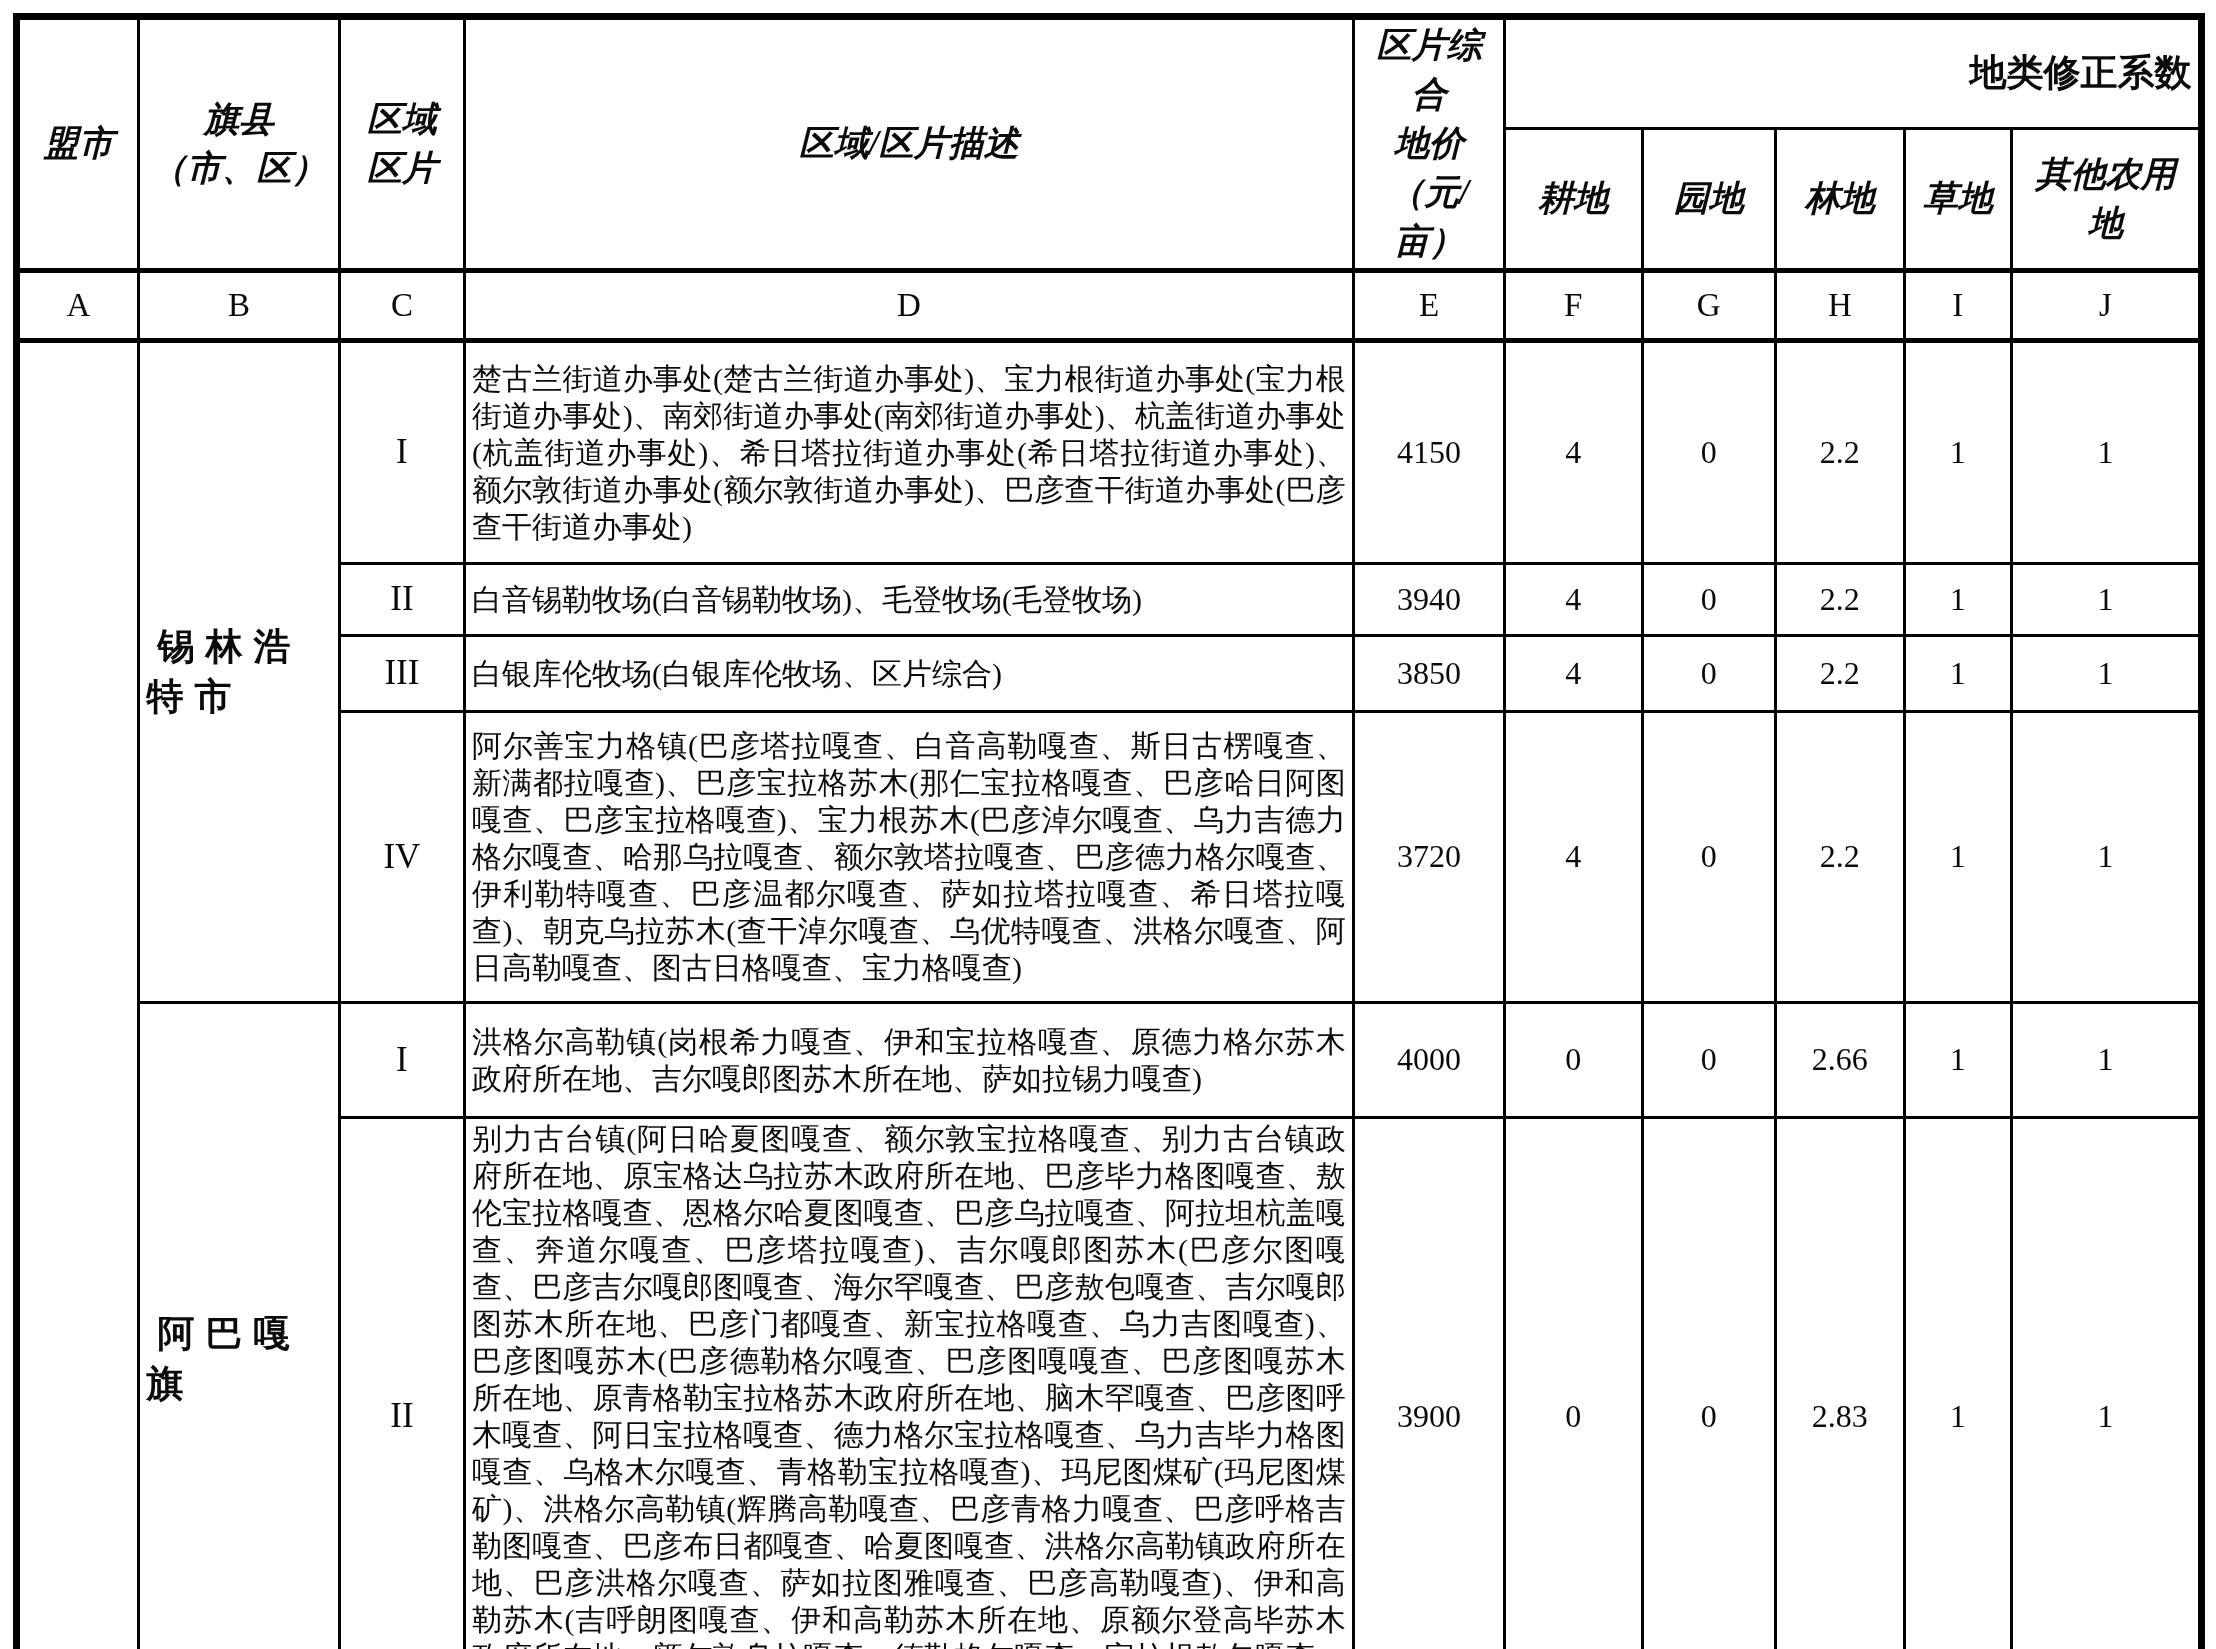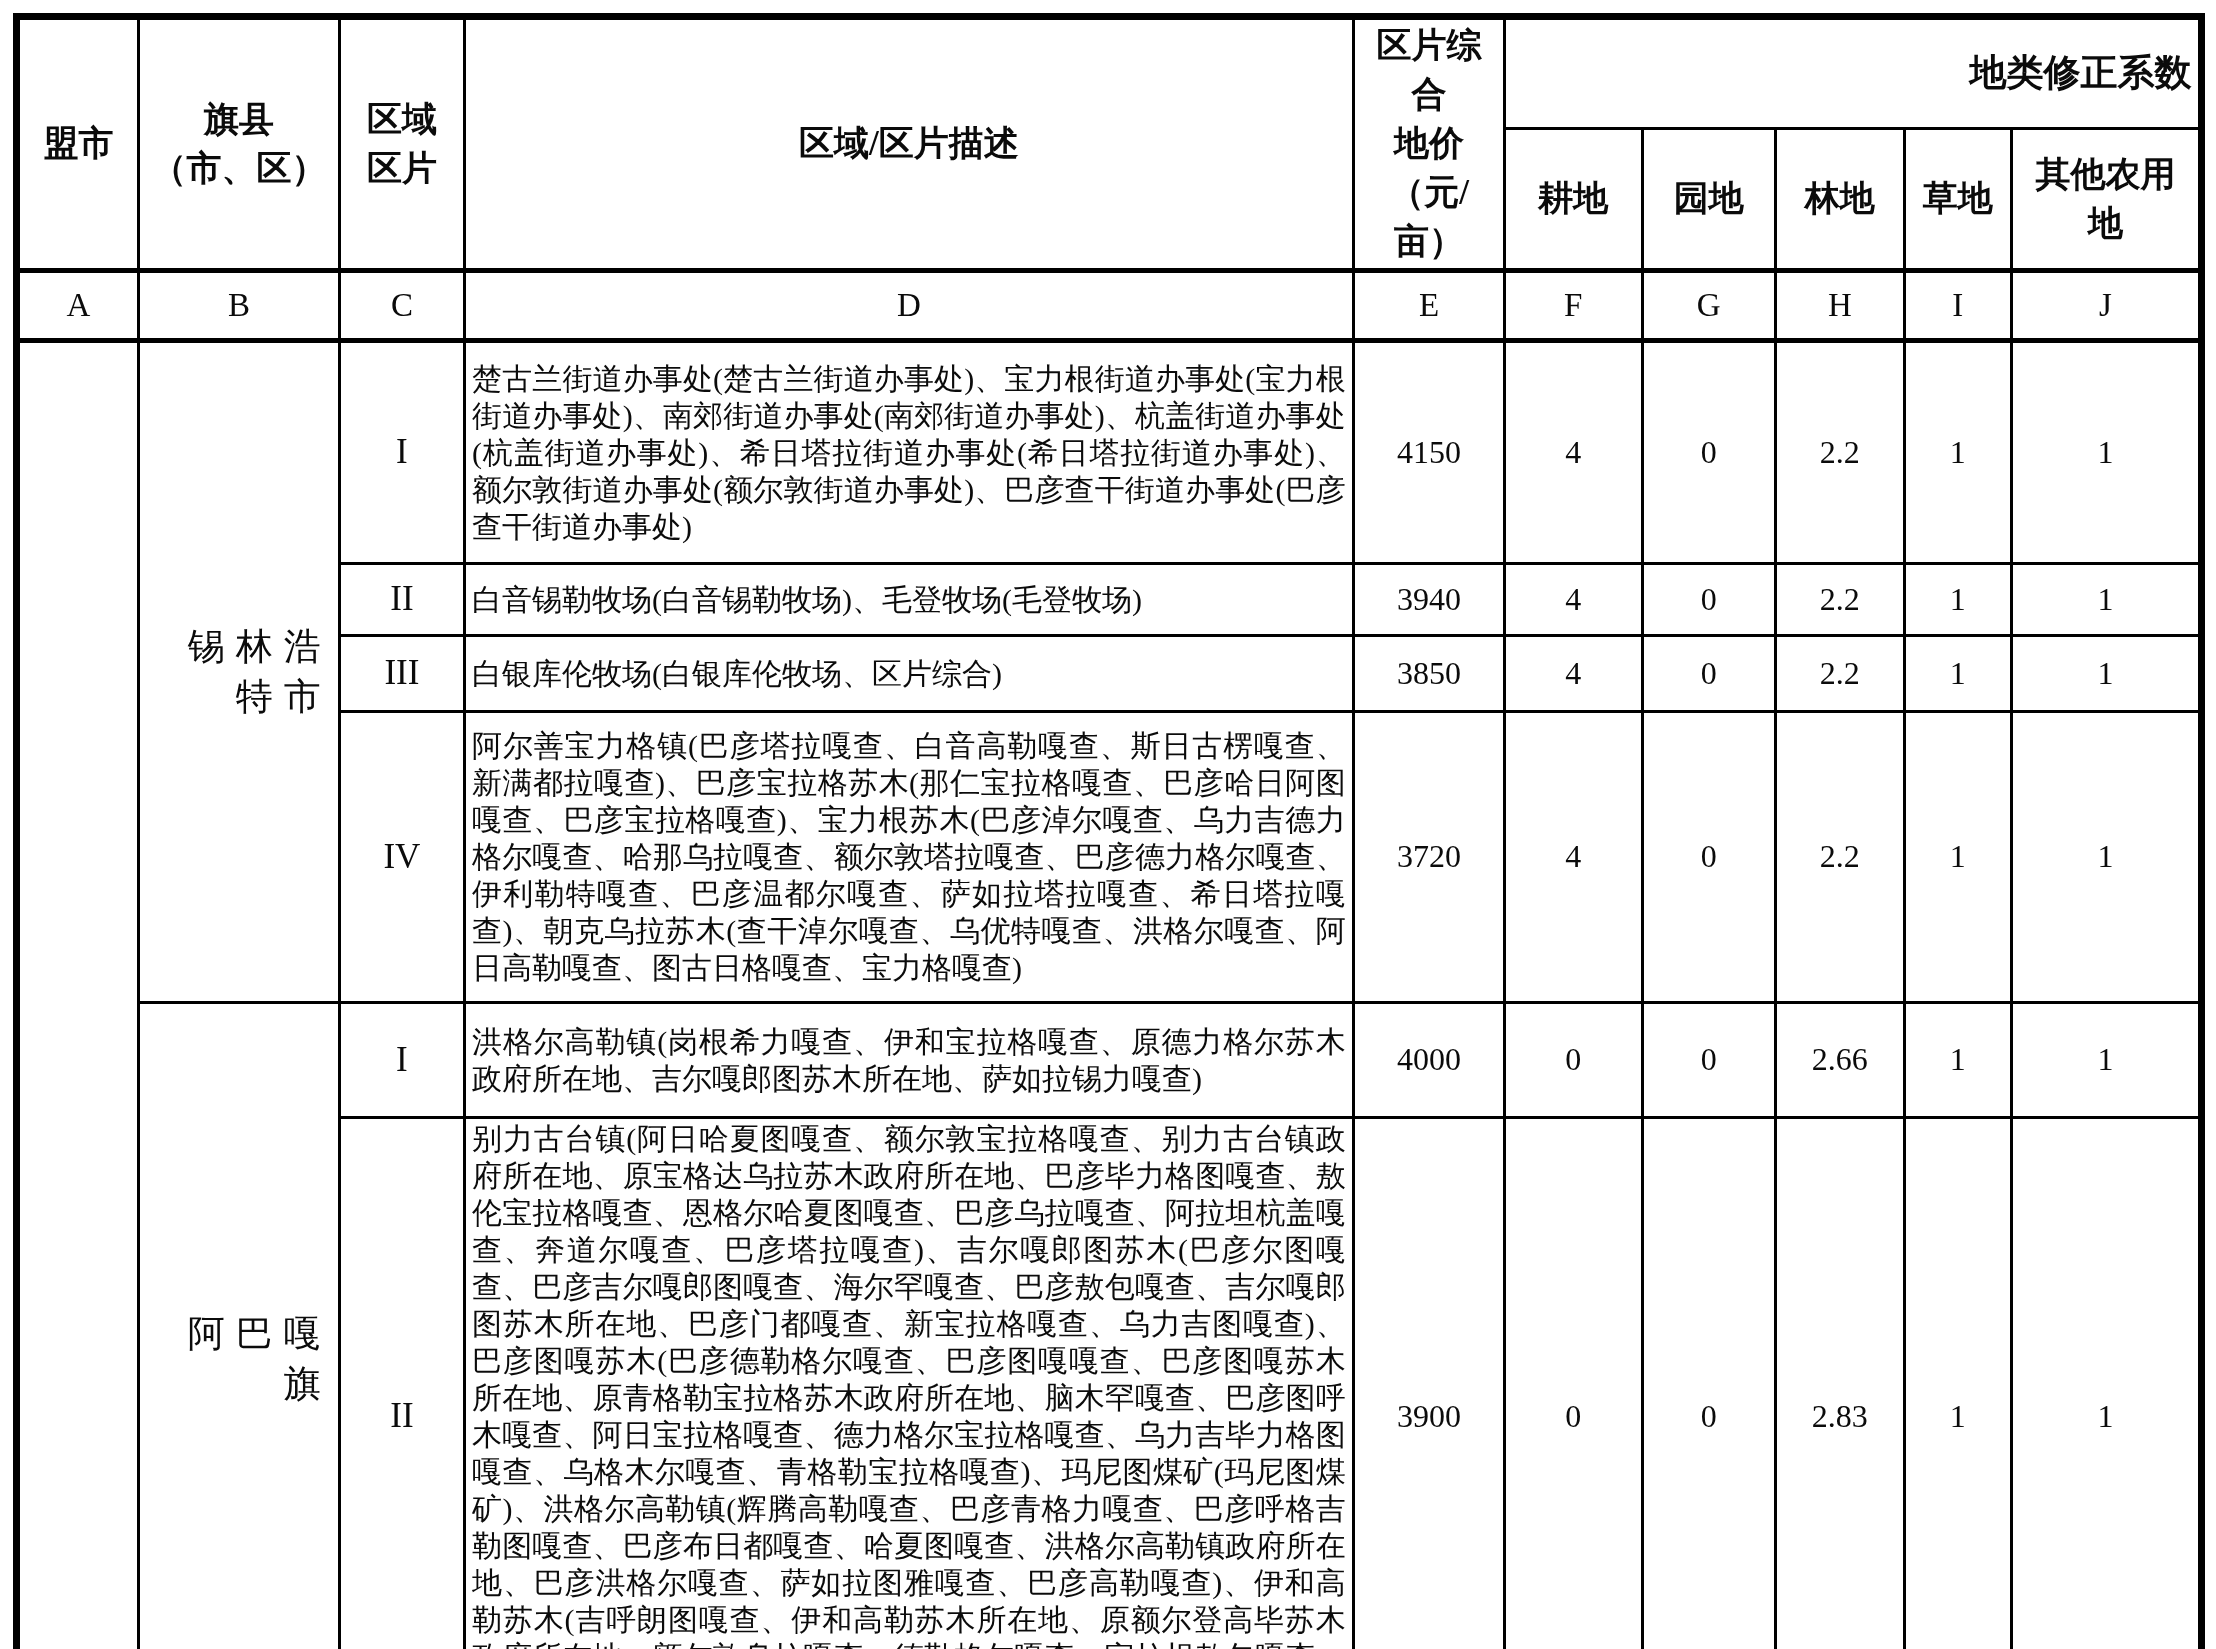--- a/index.html
+++ b/index.html
@@ -12,28 +12,28 @@
     width:100%;height:100%;border-collapse:collapse;table-layout:fixed;
     border:7.2px solid #000;
   }
   .grid th,.grid td{
     border:3.2px solid #000;box-sizing:border-box;padding:1.6px 6.4px;
     overflow:hidden;vertical-align:middle;
   }
   
   tr.letters td{border-top-width:5.6px;border-bottom-width:5.6px;}
   
-  .zh-head{font-size:35px;font-weight:600;text-align:center;line-height:1.4;white-space:pre-line;}
+  .zh-head{font-size:35px;font-weight:600;text-align:center;line-height:1.4;white-space:pre-line;font-style:italic;}
   .coeff-group{font-size:37px;font-weight:600;text-align:right;}
   .letter{font-size:33px;text-align:center;font-weight:400;}
   
   .zone{font-size:35px;text-align:center;}
   .desc{font-size:30px;line-height:37px;text-align:justify;text-justify:inter-ideograph;padding:4.8px 9.6px;}
   .num{font-size:32px;text-align:center;}
-  .banner-cell{font-size:37px;font-weight:400;text-align:right;letter-spacing:11px;text-indent:11px;}
+  .banner-cell{font-size:37px;font-weight:700;text-align:left;letter-spacing:11px;text-indent:11px;}
   .league-cell{font-size:35px;text-align:center;}
   
   tr.h1{height:83px;}
   tr.h2{height:73px;}
   tr.letters{height:70px;}
   tr.r1{height:223px;}
   tr.r2{height:72px;}
   tr.r3{height:76px;}
   tr.r4{height:291px;}
   tr.r5{height:115px;}

